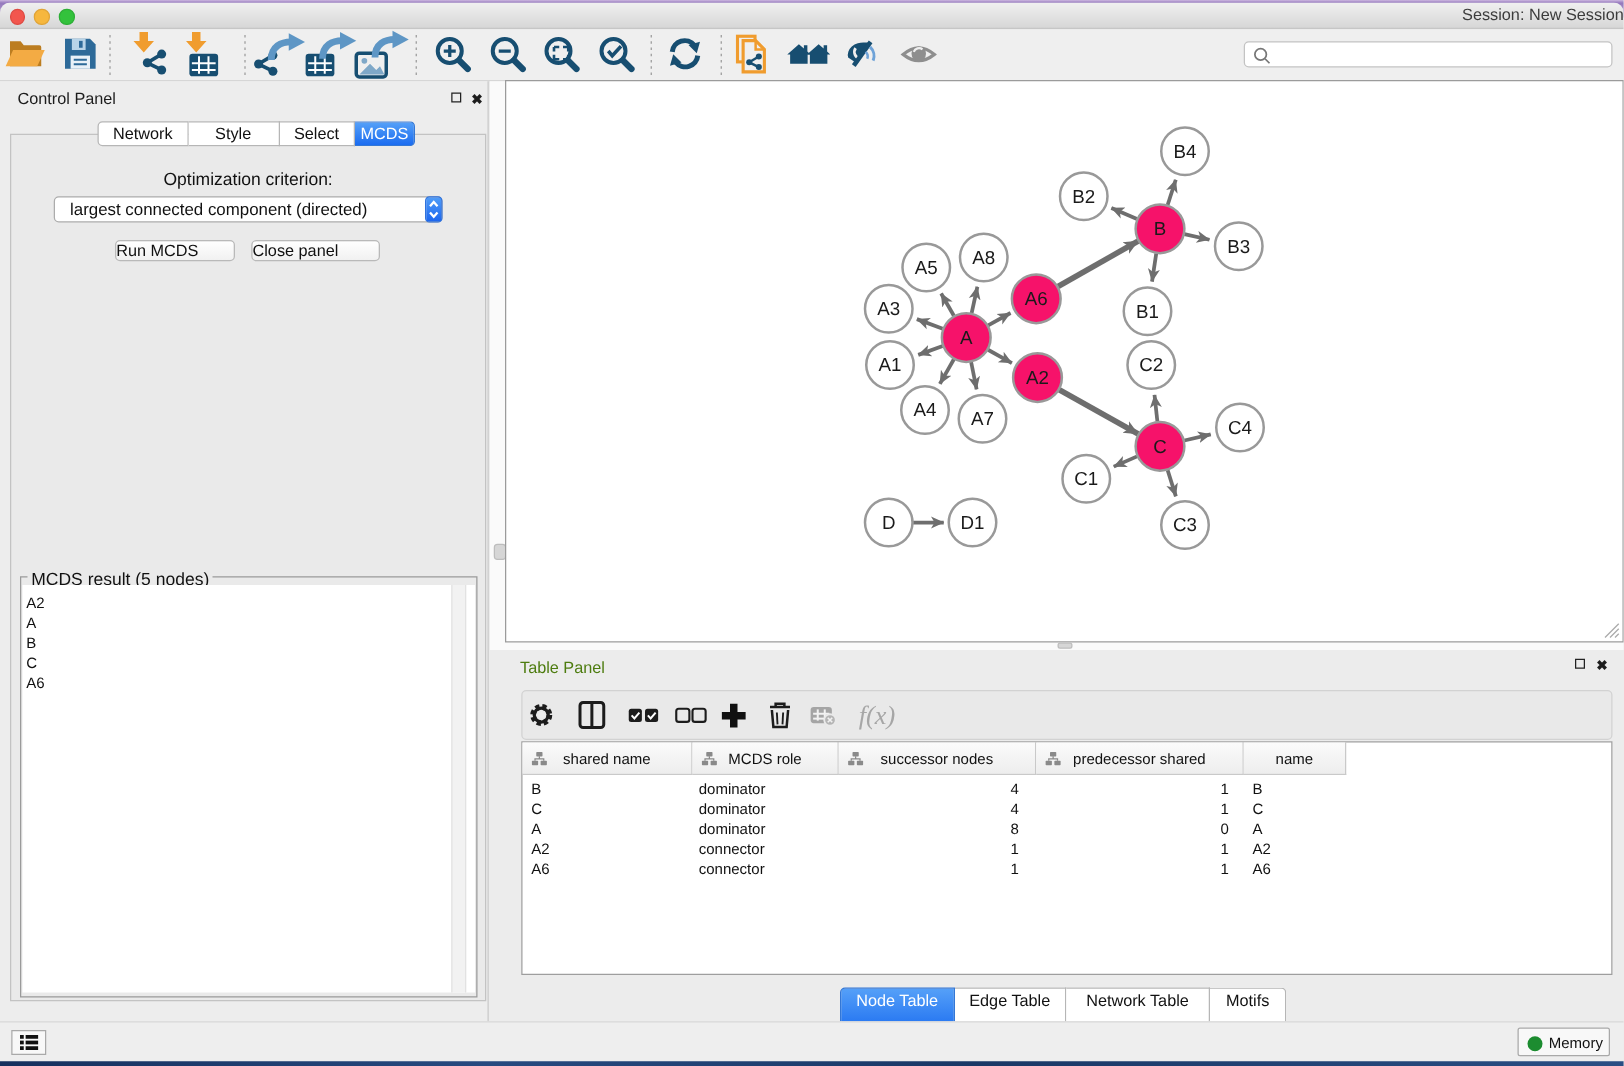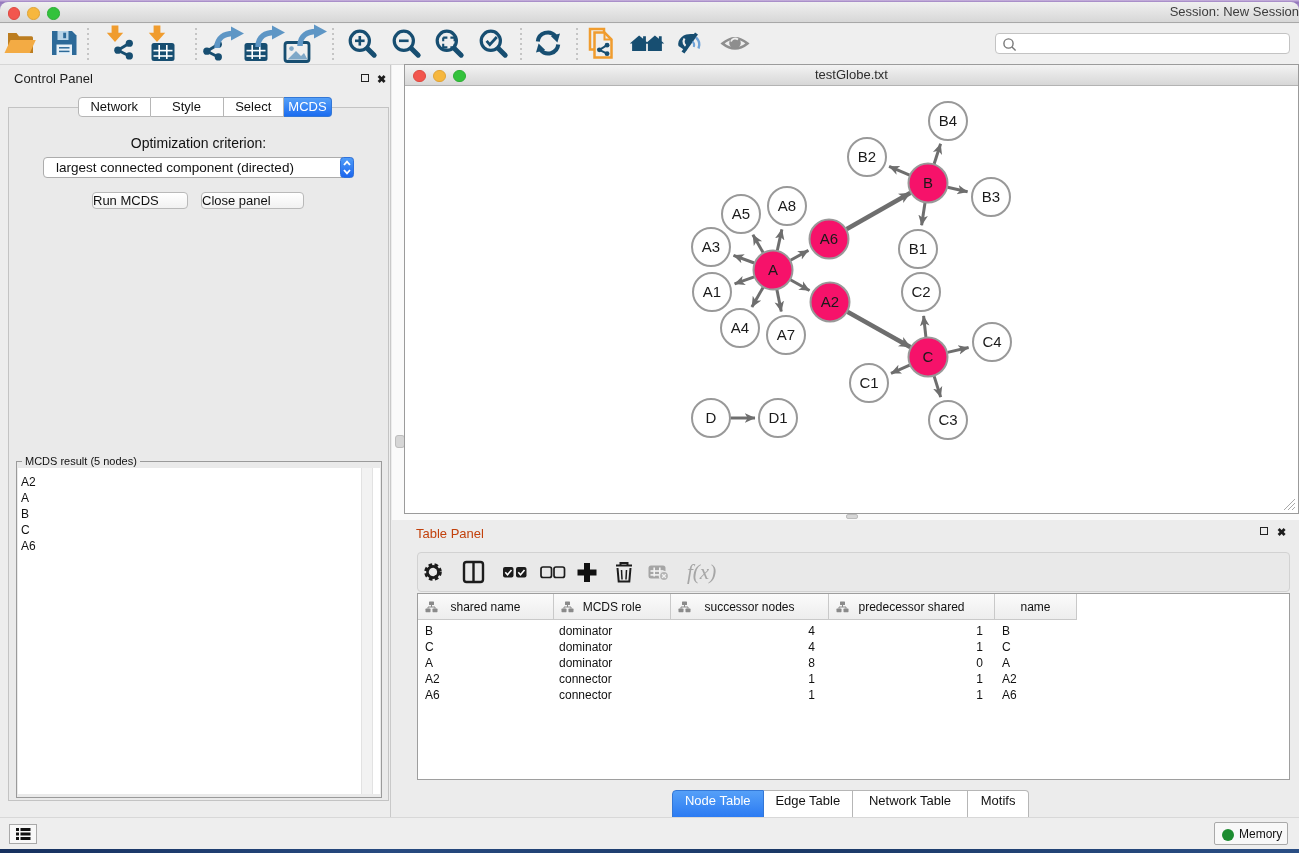--- a/index.html
+++ b/index.html
@@ -21,35 +21,35 @@
 #cptabs{left:78px;top:97px}
 .tab{background:#fff;border:1px solid #b6b6b6;border-left:none;color:#111;text-align:center;line-height:18px}
 .tab.first{border-left:1px solid #b6b6b6;border-radius:4px 0 0 4px}
 .tab.last{border-radius:0 4px 4px 0}
 .tab.sel{background:linear-gradient(#55a0f8,#1b6cf0);border-color:#3377d6;color:#fff}
 #optlab{left:9px;top:135px;width:379px;text-align:center;font-size:14px;color:#111}
 #combo{left:43px;top:157px;width:311px;height:21px;background:#fff;border:1px solid #acacac;border-radius:4px;font-size:13.5px;color:#111;line-height:19px;text-align:left;padding-left:12px}
 #stepper{left:340px;top:157px;width:14px;height:21px;border-radius:3.5px;background:linear-gradient(#4f9cf8,#1c66ee);border:1px solid #2f72dd}
 .btn{top:192px;height:17px;background:linear-gradient(#fff,#f1f1f1);border:1px solid #b9b9b9;border-radius:4px;font-size:13px;color:#111;text-align:left;line-height:15px}
 #grp{left:16px;top:461px;width:366px;height:337px;border:1px solid #9a9a9a}
-#grplab{left:22px;top:455px;background:#eaeaea;font-size:11px;color:#111;padding:0 3px}
+#grplab{left:22px;top:455px;background:#eaeaea;font-size:14px;color:#111;padding:0 3px}
 #mlist{left:18px;top:468px;width:362px;height:326px;background:#fff;font-size:12px;color:#111;line-height:16px;padding:6px 0 0 3px}
 #mscroll{left:361px;top:468px;width:12px;height:326px;background:#f2f2f2;border-left:1px solid #e2e2e2;border-right:1px solid #e2e2e2}
 
 #desk{left:392px;top:65px;width:907px;height:455px;background:#fafafa}
 #vthumb{left:395px;top:435px;width:10px;height:13px;background:#d6d6d6;border:1px solid #bdbdbd;border-radius:3px}
 #hthumb{left:846px;top:514px;width:12px;height:5px;background:#d6d6d6;border:1px solid #bdbdbd;border-radius:2px}
 #netwin{left:404px;top:64px;width:895px;height:450px;border:1px solid #9b9b9b;background:#fff}
 #nettb{left:0;top:0;width:893px;height:21px;background:linear-gradient(#f3f3f3,#d7d7d7);border-bottom:1px solid #b3b3b3}
 #nettitle{width:100%;text-align:center;font-size:13px;color:#2e2e2e;line-height:20px}
 #grip{right:2px;bottom:2px}
 .nl{font-size:15px;fill:#1a1a1a;text-anchor:middle;font-family:"Liberation Sans",sans-serif}
 
 #tp{left:392px;top:520px;width:907px;height:300px;background:#ececec}
-#tphead{left:416px;top:526px;font-size:13px;color:#c2410c}
+#tphead{left:416px;top:526px;font-size:13px;color:#4d7c0f}
 #tptb{left:417px;top:552px;width:873px;height:40px;background:#e9e9e9;border:1px solid #d2d2d2;border-radius:4px}
 #tbl{left:417px;top:593px;width:873px;height:187px;background:#fff;border:1px solid #9e9e9e}
 .hc{position:absolute;top:0;height:26px;background:linear-gradient(#fbfbfb,#ededed);border-right:1px solid #c9c9c9;border-bottom:1px solid #c9c9c9;font-size:12px;color:#111;display:flex;align-items:center;justify-content:center}
 .hc .org{position:absolute;left:7px;top:7px}
 .cell{position:absolute;font-size:12px;color:#111;height:16px;line-height:16px}
 .num{text-align:right}
 #bottabs{left:672px;top:790px}
 #bottabs .tab{line-height:19px}
 .tabbar2{height:38px;font-size:13px;display:flex}
 
@@ -217,26 +217,20 @@
     </svg></div>
 <div class="abs btn" style="left:92px;width:96px">Run MCDS</div>
 <div class="abs btn" style="left:201px;width:103px">Close panel</div>
 <div id="grp" class="abs"></div>
 <div id="grplab" class="abs">MCDS result (5 nodes)</div>
 <div id="mlist" class="abs">A2<br>A<br>B<br>C<br>A6</div>
 <div id="mscroll" class="abs"></div>
 <div id="desk" class="abs"></div>
 <div id="vthumb" class="abs"></div>
 <div id="netwin" class="abs">
-    <div id="nettb" class="abs">
-      <div id="nettitle">testGlobe.txt</div>
-      <span class="tl" style="left:8px;top:4.5px;background:#f2564e;border:0.5px solid #dd4a42"></span>
-      <span class="tl" style="left:28px;top:4.5px;background:#f6b73e;border:0.5px solid #e0a437"></span>
-      <span class="tl" style="left:48px;top:4.5px;background:#33c23c;border:0.5px solid #2dae36"></span>
-    </div>
     <div class="abs" style="left:0;top:21px"><svg id="graph" width="895" height="428" viewBox="0 0 895 428">
 <defs>
 <marker id="ar" markerUnits="userSpaceOnUse" markerWidth="15" markerHeight="13" refX="10.2" refY="5.5" orient="auto">
             <path d="M0,0.7 L10.6,5.5 L0,10.3 L2.8,5.5 Z" fill="#6e6e6e"></path>
           </marker>
 <marker id="ar2" markerUnits="userSpaceOnUse" markerWidth="16" markerHeight="14" refX="11.5" refY="6" orient="auto">
             <path d="M0,0.7 L11.8,6 L0,11.3 L3.1,6 Z" fill="#6e6e6e"></path>
           </marker>
 </defs>
 <g stroke="#6e6e6e">

